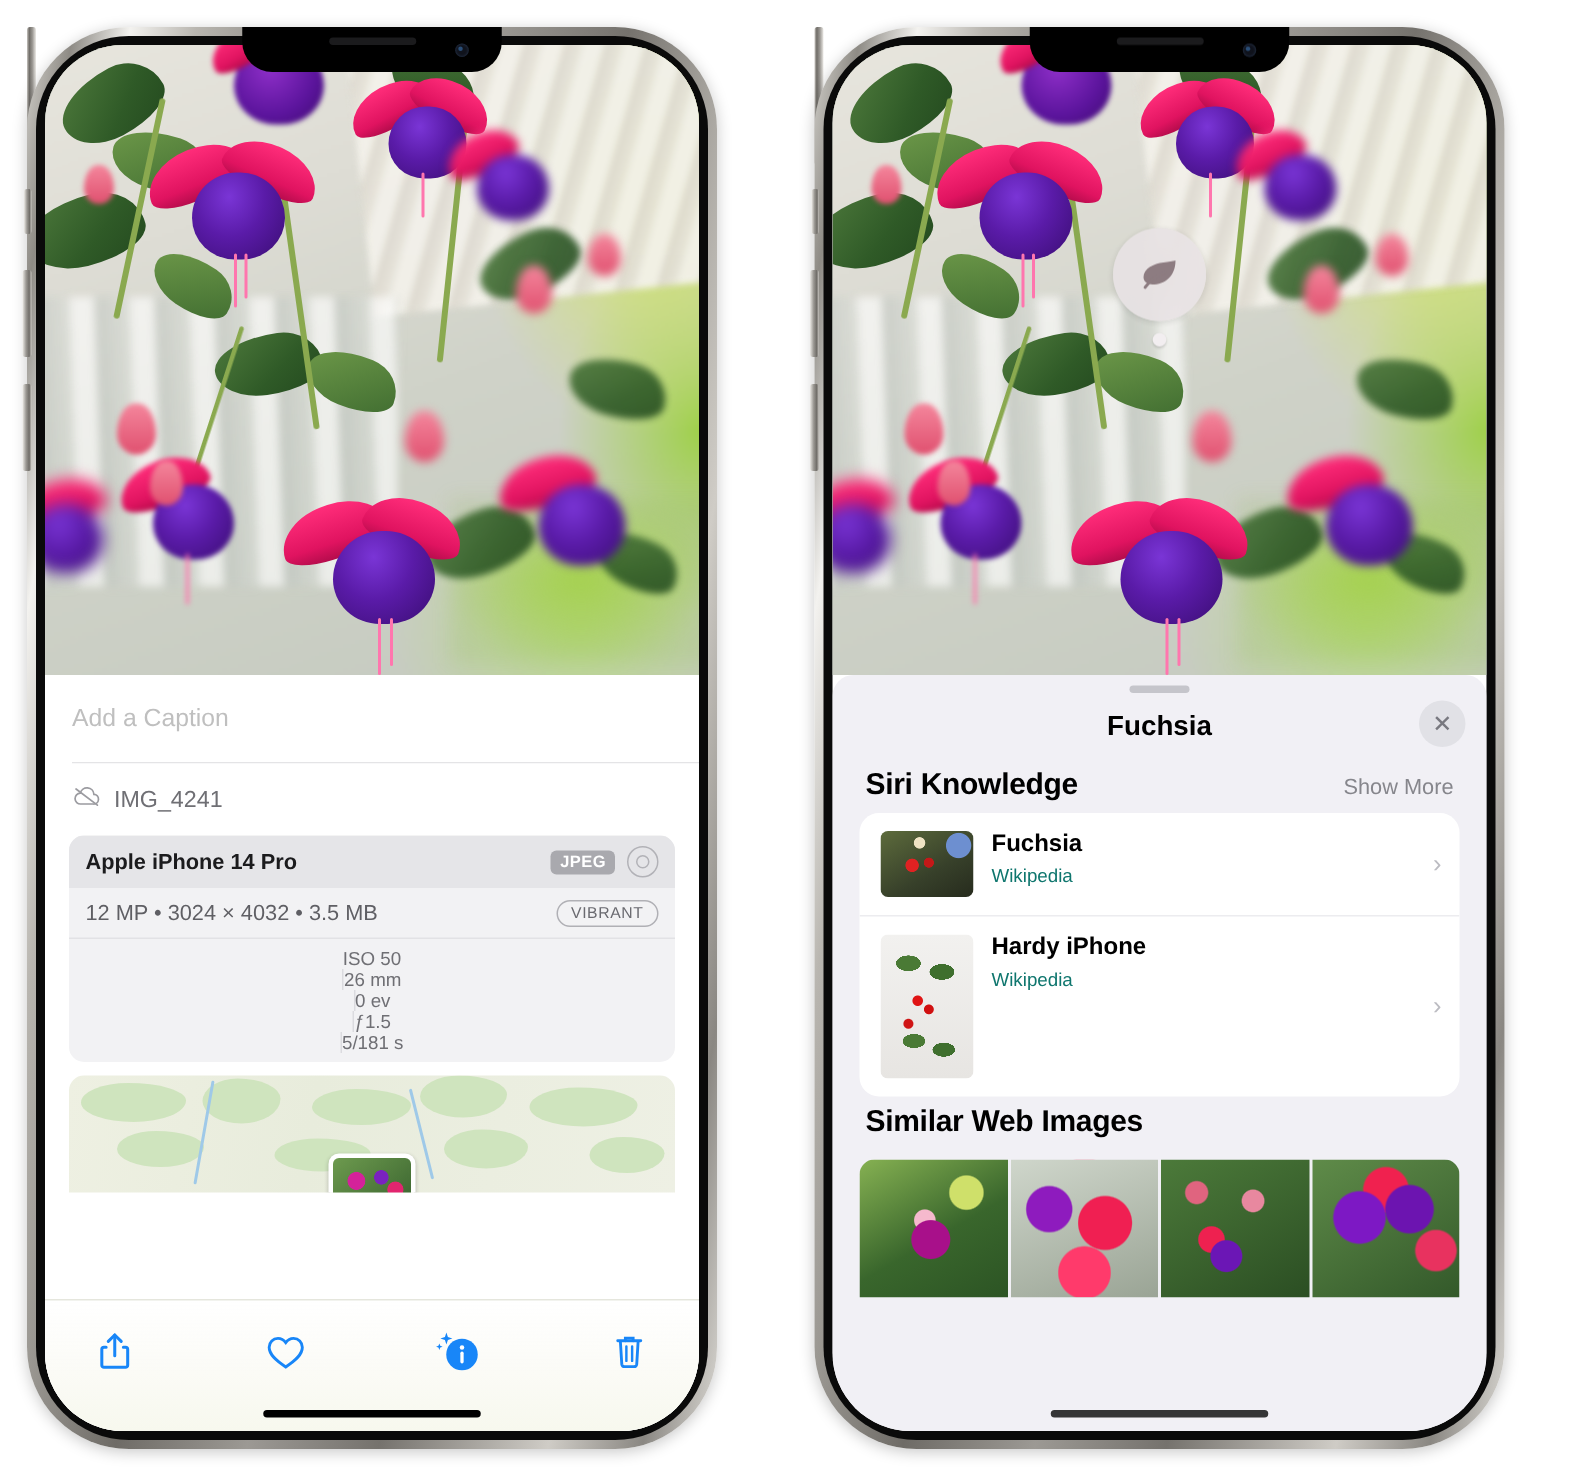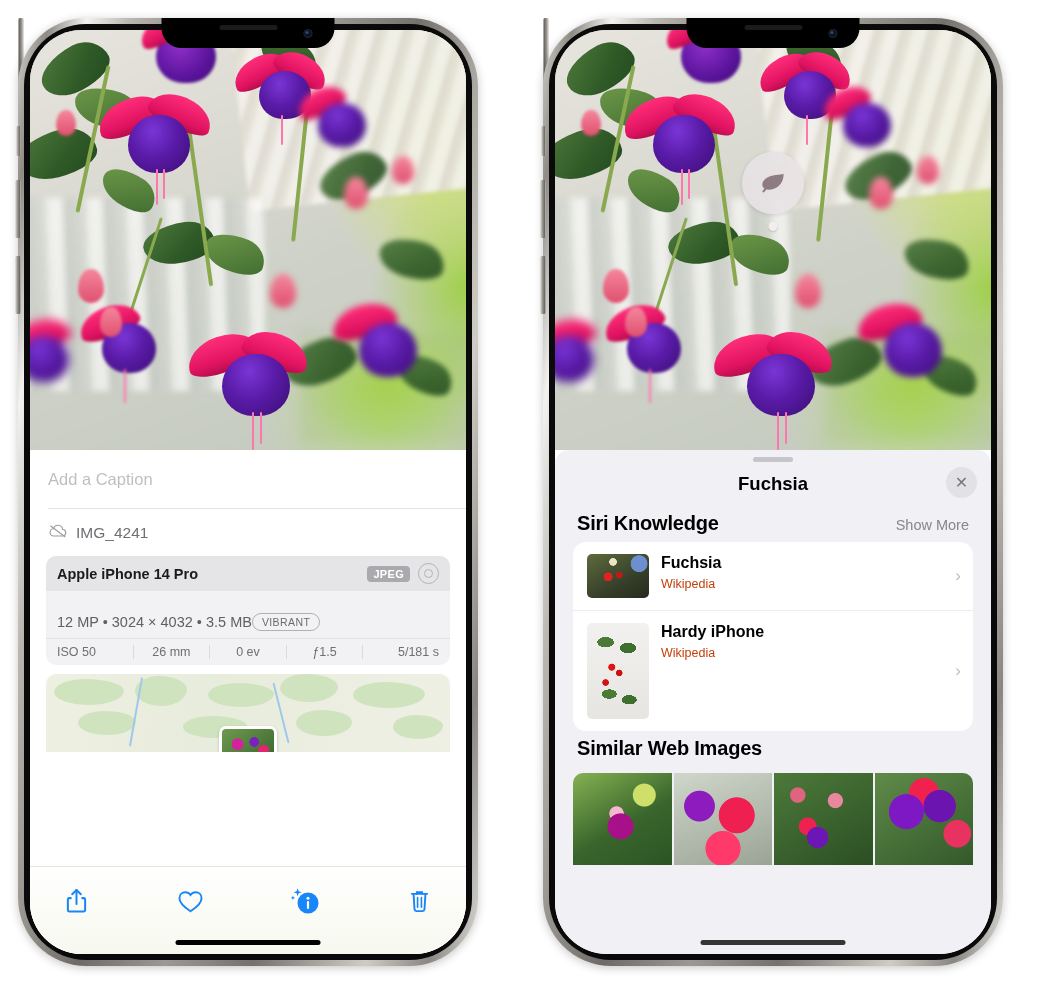--- a/index.html
+++ b/index.html
@@ -153,26 +153,26 @@
   .exif-head .dev{font-size:14.5px;font-weight:bold;color:#1b1b1d;}
   .exif-head .right{display:flex;align-items:center;gap:8px;}
   .jpeg{background:#a9a9ae;color:#fff;font-size:11px;font-weight:bold;
     padding:2px 6px;border-radius:4px;letter-spacing:.3px;}
   .aperture-ico{width:19px;height:19px;border-radius:50%;border:1.6px solid #b2b2b7;
     display:flex;align-items:center;justify-content:center;}
   .aperture-ico i{width:7px;height:7px;border-radius:50%;border:1.6px solid #b2b2b7;
     display:block;}
   .exif-body{padding:6px 11px 7px 11px;}
   .exif-l1{font-size:14.5px;color:#5f5f64;}
-  .exif-l2row{display:flex;align-items:center;justify-content:flex-start;margin-top:16px;}
+  .exif-l2row{display:flex;align-items:center;justify-content:space-between;margin-top:2px;}
   .exif-l2{font-size:14.5px;color:#5f5f64;}
   .vibrant{border:1px solid #b0b0b5;color:#6a6a70;font-size:10.5px;
     padding:2px 9px;border-radius:9px;letter-spacing:.4px;}
   .exif-foot{display:flex;align-items:center;border-top:1px solid #e2e2e5;
-    padding:6px 11px;}
+    padding:6px 11px;flex-direction:column;}
   .exif-foot span{flex:1;text-align:center;font-size:12.5px;color:#6f6f74;
     border-left:1px solid #dbdbdf;}
   .exif-foot span:first-child{text-align:left;border-left:none;}
   .exif-foot span:last-child{text-align:right;}
 
   .map{margin:9px 16px 0 16px;height:78px;border-radius:10px 10px 0 0;
     overflow:hidden;position:relative;
     background:
       linear-gradient(100deg,#eef0e2 0%,#e8ecdc 40%,#eef0e4 100%);}
   .mapgreen{position:absolute;border-radius:45% 55% 50% 50%/50% 45% 55% 50%;
@@ -231,21 +231,21 @@
       radial-gradient(circle at 52% 52%,#d01010 0 5%,rgba(0,0,0,0) 6%),
       radial-gradient(circle at 30% 62%,#cf1414 0 4%,rgba(0,0,0,0) 5%),
       radial-gradient(ellipse 22% 9% at 30% 20%,#4a7a35 0 60%,rgba(0,0,0,0) 61%),
       radial-gradient(ellipse 22% 9% at 66% 26%,#3f6f2e 0 60%,rgba(0,0,0,0) 61%),
       radial-gradient(ellipse 20% 8% at 36% 74%,#4a7a35 0 60%,rgba(0,0,0,0) 61%),
       radial-gradient(ellipse 20% 8% at 68% 80%,#3f6f2e 0 60%,rgba(0,0,0,0) 61%),
       linear-gradient(180deg,#f2f1ef,#e7e5e2);}
   .ktext{flex:1 1 auto;min-width:0;}
   .ktitle{font-size:16px;font-weight:bold;color:#000;}
   .kdesc{font-size:14.2px;color:#77777d;line-height:1.32;margin-top:1px;}
-  .ksrc{font-size:12.5px;color:#c2410c;margin-top:5px;}
+  .ksrc{font-size:12.5px;color:#0f766e;margin-top:5px;}
   .kchev{flex:0 0 auto;align-self:center;color:#bcbcc2;font-size:17px;padding-left:2px;}
 
   .strip{display:flex;gap:2px;margin:6px 18px 0 18px;border-radius:10px 10px 0 0;
     overflow:hidden;}
   .strip div{flex:1 1 0;height:92px;}
   .w1{background:
       radial-gradient(circle at 48% 58%,#a8108a 0 17%,rgba(0,0,0,0) 18%),
       radial-gradient(circle at 44% 44%,#f5b9cd 0 9%,rgba(0,0,0,0) 10%),
       radial-gradient(circle at 72% 24%,#cfe06a 0 11%,rgba(0,0,0,0) 12%),
       linear-gradient(150deg,#86b152,#39662c 55%,#2c5424);}

